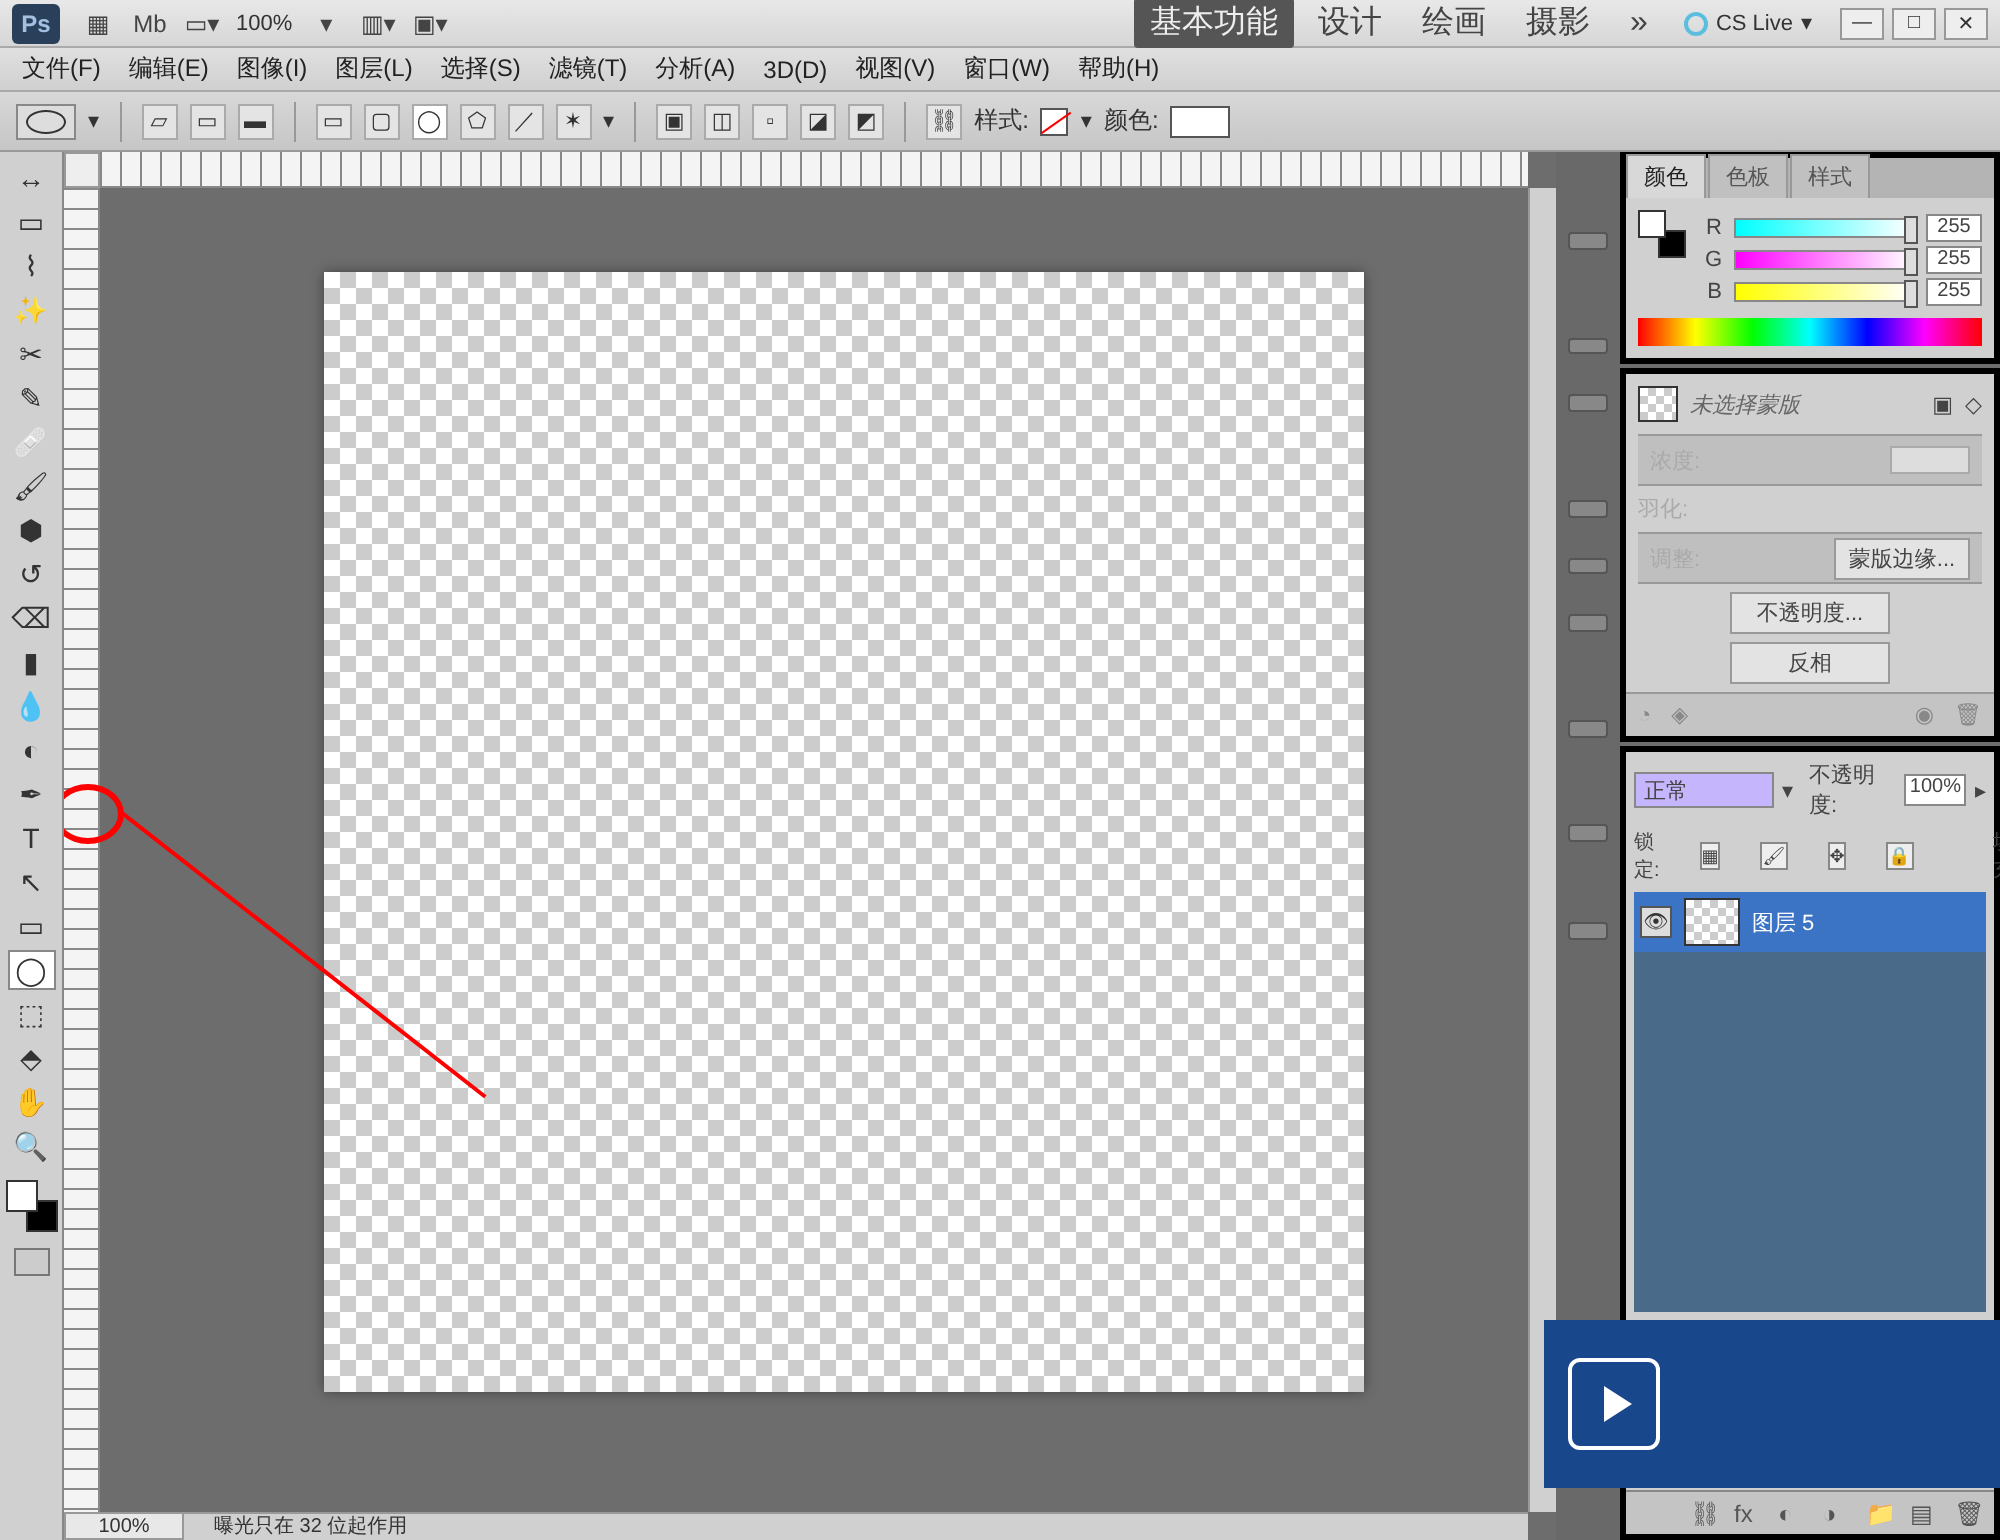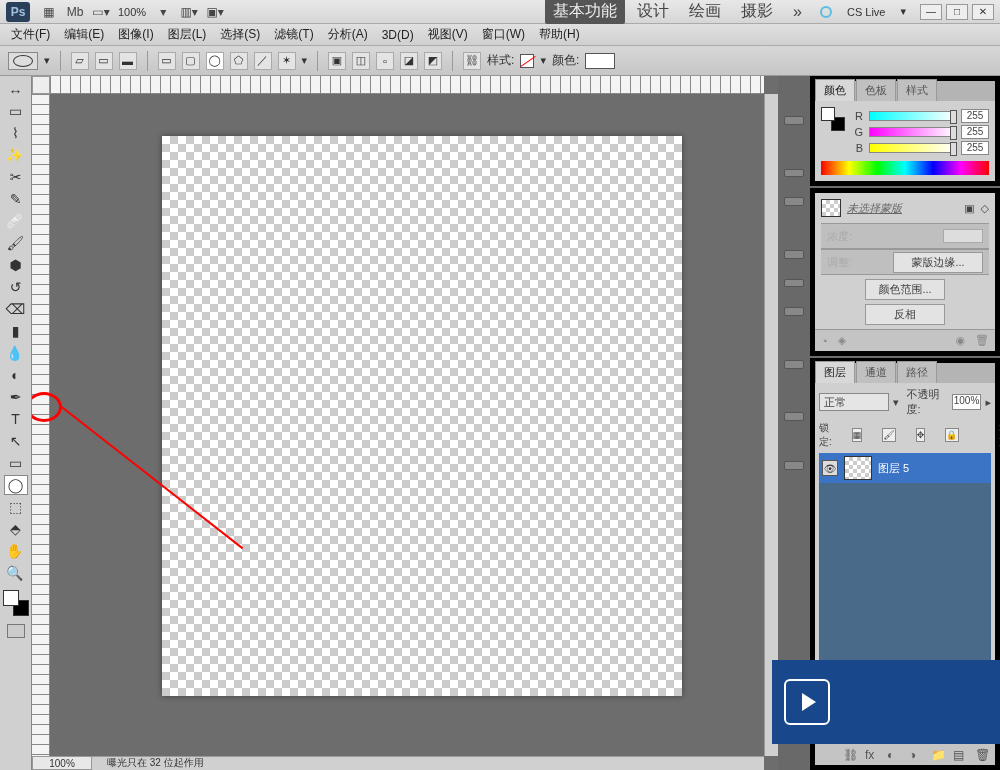--- a/index.html
+++ b/index.html
@@ -6,21 +6,21 @@
   body { background: #6b6b6b; width: 1000px; height: 770px; overflow: hidden; font-size: 11px; color: #333; }
 
   
   .titlebar { height: 24px; background: linear-gradient(#e8e8e8,#d6d6d6); display:flex; align-items:center; padding:0 6px; border-bottom:1px solid #aaa;}
   .ps-logo { width:24px; height:20px; background:#2a3f5a; color:#a3c0e0; display:flex; align-items:center; justify-content:center; font-weight:bold; font-size:12px; border-radius:3px; margin-right:6px;}
   .titlebar .icon-btn { width:22px; height:18px; margin:0 2px; display:flex; align-items:center; justify-content:center; font-size:12px; color:#444; border:1px solid transparent;}
   .titlebar .zoom { font-size:11px; padding:0 4px; display:flex; align-items:center;}
   .titlebar .spacer { flex:1; }
   .titlebar .workspace { font-size:16px; padding:2px 8px; margin:0 2px; color:#444;}
   .titlebar .workspace.active { background:#555; color:#eee; border-radius:2px;}
-  .cslive { display:flex; align-items:center; gap:15px; margin-left:8px; font-size:11px; color:#333;}
+  .cslive { display:flex; align-items:center; gap:4px; margin-left:8px; font-size:11px; color:#333;}
   .cslive .ring{width:12px;height:12px;border:2px solid #5bbde0;border-radius:50%;}
   .winctrl { display:flex; margin-left:10px;}
   .winctrl div{width:22px;height:16px;border:1px solid #999;margin-left:4px;display:flex;align-items:center;justify-content:center;font-size:10px;background:#eee;}
 
   
   .menubar { height: 22px; background: linear-gradient(#e0e0e0,#d0d0d0); display:flex; align-items:center; padding:0 4px; border-bottom:1px solid #aaa;}
   .menubar span { padding: 3px 7px; font-size:12px; color:#222; cursor:default;}
 
   
   .optionsbar { height: 30px; background: linear-gradient(#d8d8d8,#c6c6c6); display:flex; align-items:center; padding:0 8px; gap:6px; border-bottom:1px solid #999;}
@@ -76,45 +76,45 @@
   .anno-circle{position:absolute;left:-6px;top:316px;width:36px;height:30px;border:3px solid red;border-radius:50%;pointer-events:none;}
   .anno-line{position:absolute;left:30px;top:330px;width:230px;height:2px;background:red;transform-origin:0 0;transform:rotate(38deg);}
 
   
   .iconstrip{width:32px;background:#696969;display:flex;flex-direction:column;align-items:center;padding-top:40px;gap:20px;}
   .iconstrip .ic{width:20px;height:20px;background:#888;border:1px solid #555;border-radius:2px;}
   .iconstrip .sep2{height:10px;}
 
   
   .panels{width:190px;background:#6d6d6d;display:flex;flex-direction:column;gap:2px;}
-  .panel{background:#d0d0d0;border:5px solid #000000;}
+  .panel{background:#d0d0d0;border:3px solid #000000;}
   .tabrow{display:flex;background:#b4b4b4;height:20px;align-items:flex-end;}
   .tabrow .tab{padding:3px 8px;font-size:11px;color:#555;border:1px solid #999;border-bottom:none;background:#c0c0c0;margin-right:1px;}
   .tabrow .tab.active{background:#d8d8d8;color:#222;}
   .panel-body{padding:6px;font-size:11px;color:#444;}
 
   .color-row{display:flex;align-items:center;gap:6px;margin:2px 0;}
   .color-row .lab{width:12px;text-align:right;}
   .slider-track{flex:1;height:10px;border:1px solid #888;position:relative;}
   .slider-r{background:linear-gradient(to right,cyan,#fff);}
   .slider-g{background:linear-gradient(to right,magenta,#fff);}
   .slider-b{background:linear-gradient(to right,yellow,#fff);}
   .slider-thumb{position:absolute;right:-3px;top:-2px;width:7px;height:14px;background:#ddd;border:1px solid #555;}
   .val{width:28px;height:14px;background:#fff;border:1px solid #888;text-align:center;font-size:10px;}
   .spectrum{height:14px;margin-top:4px;background:linear-gradient(to right,red,yellow,lime,cyan,blue,magenta,red);}
   .fgbg-mini{position:relative;width:24px;height:24px;}
   .fgbg-mini .f{position:absolute;top:0;left:0;width:14px;height:14px;background:#fff;border:1px solid #333;}
   .fgbg-mini .b{position:absolute;bottom:0;right:0;width:14px;height:14px;background:#000;border:1px solid #333;}
 
-  .mask-empty{font-style:italic;color:#666;text-decoration:underline;}
+  .mask-empty{font-style:italic;color:#666;}
   .mbtn{display:block;width:80px;margin:4px auto;background:#e3e3e3;border:1px solid #999;text-align:center;padding:2px;font-size:11px;}
   .disabled{color:#aaa;}
 
   .layer-top{display:flex;align-items:center;gap:4px;margin-bottom:4px;}
-  .mode-sel{flex:0 0 70px;height:18px;background:#e5e5e5;border:1px solid #888;font-size:11px;padding:1px 4px;}
+  .mode-sel{flex:0 0 70px;height:18px;background:#c4b5fd;border:1px solid #888;font-size:11px;padding:1px 4px;}
   .pctbox{width:34px;height:16px;background:#fff;border:1px solid #888;font-size:10px;text-align:center;}
   .lockrow{display:flex;align-items:center;gap:20px;font-size:10px;color:#444;margin-bottom:4px;}
   .lockrow .sq{width:14px;height:14px;border:1px solid #888;background:#eee;display:flex;align-items:center;justify-content:center;font-size:9px;}
   .layerlist{background:#4a6a8a;min-height:210px;}
   .layer-row{display:flex;align-items:center;background:#3b74c4;color:#fff;padding:3px;gap:6px;}
   .eye{width:16px;height:16px;background:#ddd;border:1px solid #555;display:flex;align-items:center;justify-content:center;color:#333;font-size:10px;}
   .thumb{width:28px;height:24px;background-color:#fff;border:1px solid #333;
     background-image:
       linear-gradient(45deg,#ccc 25%,transparent 25%),
       linear-gradient(-45deg,#ccc 25%,transparent 25%),
@@ -323,43 +323,41 @@
           <span class="mask-empty">未选择蒙版</span>
           <span style="flex:1"></span>
           <span>▣</span>
           <span>◇</span>
         </div>
         <div class="gray-band" style="display:flex;align-items:center;padding:0 6px">
           <span class="disabled">浓度:</span>
           <span style="flex:1"></span>
             <div style="width:40px;height:14px;border:1px solid #aaa;background:#ddd"></div>
         </div>
+        <div style="padding:4px 0;display:flex;align-items:center">
+          <span class="disabled">羽化:</span>
+        </div>
         <div class="gray-band" style="display:flex;align-items:center;padding:0 6px">
           <span class="disabled">调整:</span>
           <span style="flex:1"></span>
-          <div class="mbtn" style="margin:0;width:90px">蒙版边缘...</div>
-        </div>
-        <div class="mbtn">颜色范围...</div>
+          <div class="mbtn" style="margin:0;width:68px">蒙版边缘...</div>
+        </div>
+        <div class="mbtn">不透明度...</div>
         <div class="mbtn">反相</div>
         <div style="height:22px;background:#c4c4c4;margin:4px -6px -6px;border-top:1px solid #999;display:flex;align-items:center;gap:10px;padding:0 6px;color:#888">
           <span>◔</span>
           <span>◈</span>
           <span style="flex:1"></span>
           <span>◉</span>
           <span>🗑</span>
         </div>
       </div>
     </div>
 
     <div class="panel" style="flex:1;display:flex;flex-direction:column">
-      <div class="tabrow">
-        <div class="tab active">图层</div>
-        <div class="tab">通道</div>
-        <div class="tab">路径</div>
-      </div>
       <div class="panel-body" style="flex:1;display:flex;flex-direction:column;padding:4px">
         <div class="layer-top">
           <div class="mode-sel">正常</div>
           <span>▾</span>
           <span style="flex:1"></span>
           <span>不透明度:</span>
           <div class="pctbox">100%</div>
             <span>▸</span>
         </div>
         <div class="lockrow">

